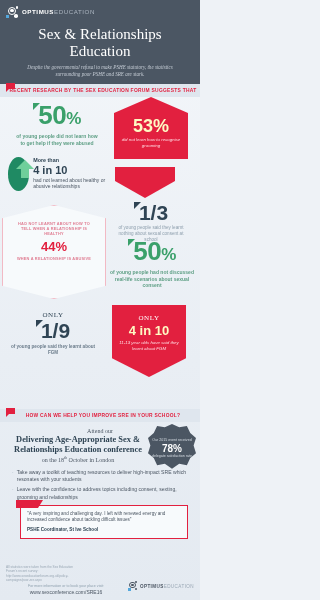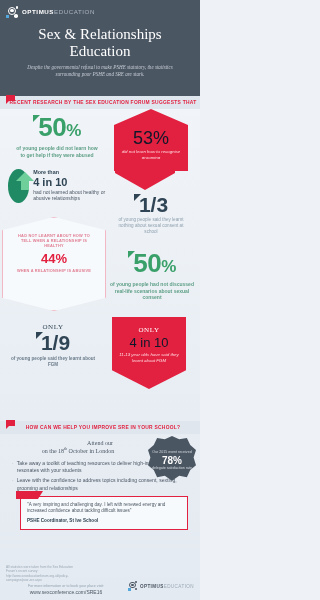--- a/index.html
+++ b/index.html
@@ -4,21 +4,21 @@
 <style>
   html,body{margin:0;padding:0;}
   body{
     width:200px;height:600px;overflow:hidden;
     font-family:"Liberation Sans", sans-serif;
     background:#eef2f6;
   }
   .page{position:relative;width:200px;height:600px;background:linear-gradient(180deg,#f4f7fa 0%,#e9eef4 60%,#e4eaf1 100%);}
 
   
-  .header{background:#4b5663;padding:4px 0 18px 0;position:relative;}
+  .header{background:#4b5663;padding:4px 0 6px 0;position:relative;}
   .logo{display:flex;align-items:center;gap:3px;padding-left:6px;height:16px;}
   .logo-mark{position:relative;width:13px;height:13px;flex:none;}
   .logo-mark .c1{position:absolute;left:2px;top:1px;width:8px;height:8px;border:1.6px solid #ffffff;border-radius:50%;box-sizing:border-box;}
   .logo-mark .d1{position:absolute;left:4.3px;top:3.3px;width:3.4px;height:3.4px;background:#ffffff;border-radius:50%;}
   .logo-mark .d2{position:absolute;left:9.5px;top:0.5px;width:2.6px;height:2.6px;background:#ffffff;border-radius:50%;}
   .logo-mark .d3{position:absolute;left:0px;top:9px;width:3.4px;height:3.4px;background:#53a8dd;}
   .logo-mark .d4{position:absolute;left:8.4px;top:8.6px;width:3.6px;height:3.6px;background:#ffffff;border-radius:50%;}
   .logo-text{font-size:6.2px;letter-spacing:.55px;line-height:1;}
   .logo-text .b{color:#ffffff;font-weight:bold;}
   .logo-text .l{color:#aab4bf;}
@@ -45,21 +45,21 @@
   .cap-green{color:#5e9f85;font-size:5px;line-height:6.6px;font-weight:bold;}
   .cap-gray{color:#8fa0ae;font-size:4.6px;line-height:6px;}
   .corner{display:inline-block;width:0;height:0;border-left:7px solid #3aa06a;border-bottom:7px solid transparent;
           vertical-align:top;margin-right:-2px;}
 
   
   .pent{position:relative;width:74px;background:#e2203f;
         clip-path:polygon(50% 0%,100% 26%,100% 100%,0% 100%,0% 26%);}
   .pent-down{position:relative;width:74px;background:#e2203f;
         clip-path:polygon(0% 0%,100% 0%,100% 74%,50% 100%,0% 74%);}
-  .pent-num{color:#0f172a;font-size:18px;font-weight:normal;line-height:18px;}
+  .pent-num{color:#fef9c3;font-size:18px;font-weight:bold;line-height:18px;}
   .pent-sub{color:#ffd9e0;font-size:4.4px;line-height:5.6px;font-style:italic;}
 
   .arrow-down{width:0;height:0;border-left:30px solid transparent;border-right:30px solid transparent;border-top:17px solid #e2203f;}
   .arrow-down-top{width:60px;height:14px;background:#e2203f;}
 
   .circle-g{width:34px;height:34px;border-radius:50%;background:#1f8a63;position:relative;}
   .circle-g:before{content:"";position:absolute;left:13px;top:8px;width:8px;height:13px;background:#6fcf9b;}
   .circle-g:after{content:"";position:absolute;left:8px;top:2.5px;width:0;height:0;
                   border-left:9px solid transparent;border-right:9px solid transparent;border-bottom:9px solid #6fcf9b;}
 
@@ -161,21 +161,21 @@
 
     <div class="cell" style="left:8px;top:60px;width:100px;display:flex;align-items:flex-start;gap:4px;text-align:left;">
       <div class="circle-g"></div>
       <div>
         <div style="color:#2f4454;font-size:5.4px;font-weight:bold;line-height:7px;">More than</div>
         <div style="color:#2f4454;font-size:11px;font-weight:bold;line-height:12px;">4 in 10</div>
         <div style="color:#4b5663;font-size:5px;line-height:6.4px;margin-top:1px;">had not learned about healthy or abusive relationships</div>
       </div>
     </div>
 
-    <div class="cell" style="left:115px;top:50px;width:72px;">
+    <div class="cell" style="left:115px;top:70px;width:72px;">
       <div class="arrow-down-top"></div>
       <div class="arrow-down"></div>
       <div class="dark-num" style="margin-top:4px;">
         <span class="corner-dark"></span><span>1/3</span>
       </div>
       <div class="cap-gray" style="margin-top:2px;">of young people said they learnt nothing about sexual consent at school</div>
     </div>
 
     <div class="cell" style="left:2px;top:108px;">
       <div class="outline-pent" style="height:94px;padding:13px 12px 0 12px;box-sizing:border-box;">
@@ -215,20 +215,21 @@
     <span class="btxt">HOW CAN WE HELP YOU IMPROVE SRE IN YOUR SCHOOL?</span>
   </div>
 
   <div class="conf">
     <div class="badge">
       <div class="badge-top">Our 2015 event received</div>
       <div class="badge-num">78%</div>
       <div class="badge-bot">delegate satisfaction rate</div>
     </div>
     <div class="attend">Attend our</div>
+    <div class="conf-title" style="padding-right:44px;">Delivering Age-Appropriate Sex &amp; Relationships Education conference</div>
     <div class="conf-date" style="padding-right:44px;"><span>on the 18</span><span class="sup">th</span><span> October in London</span></div>
   </div>
 
   <div class="bullets">
     <div class="bullet">
         <span class="dot">·</span>
         <span>Take away a toolkit of teaching resources to deliver high-impact SRE which resonates with your students</span>
       </div>
     <div class="bullet">
         <span class="dot">·</span>

